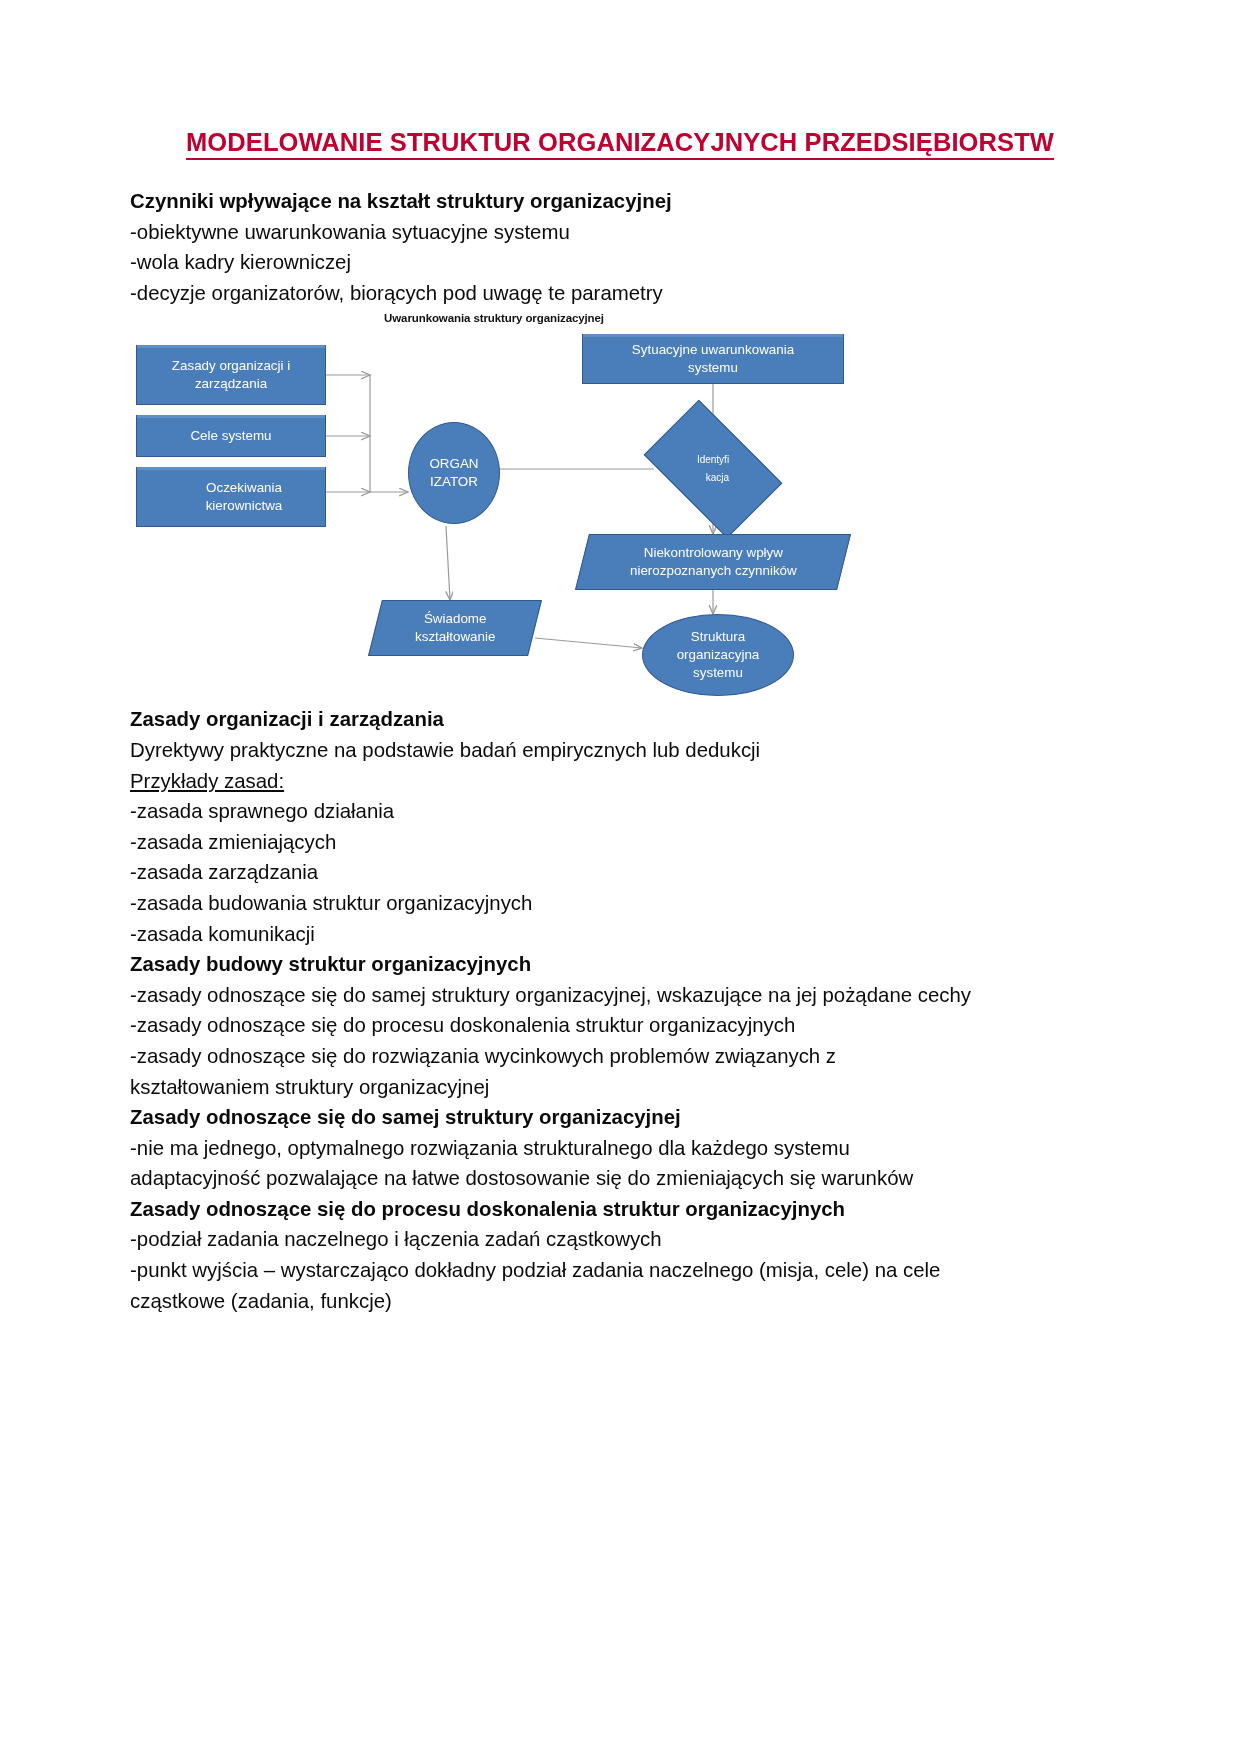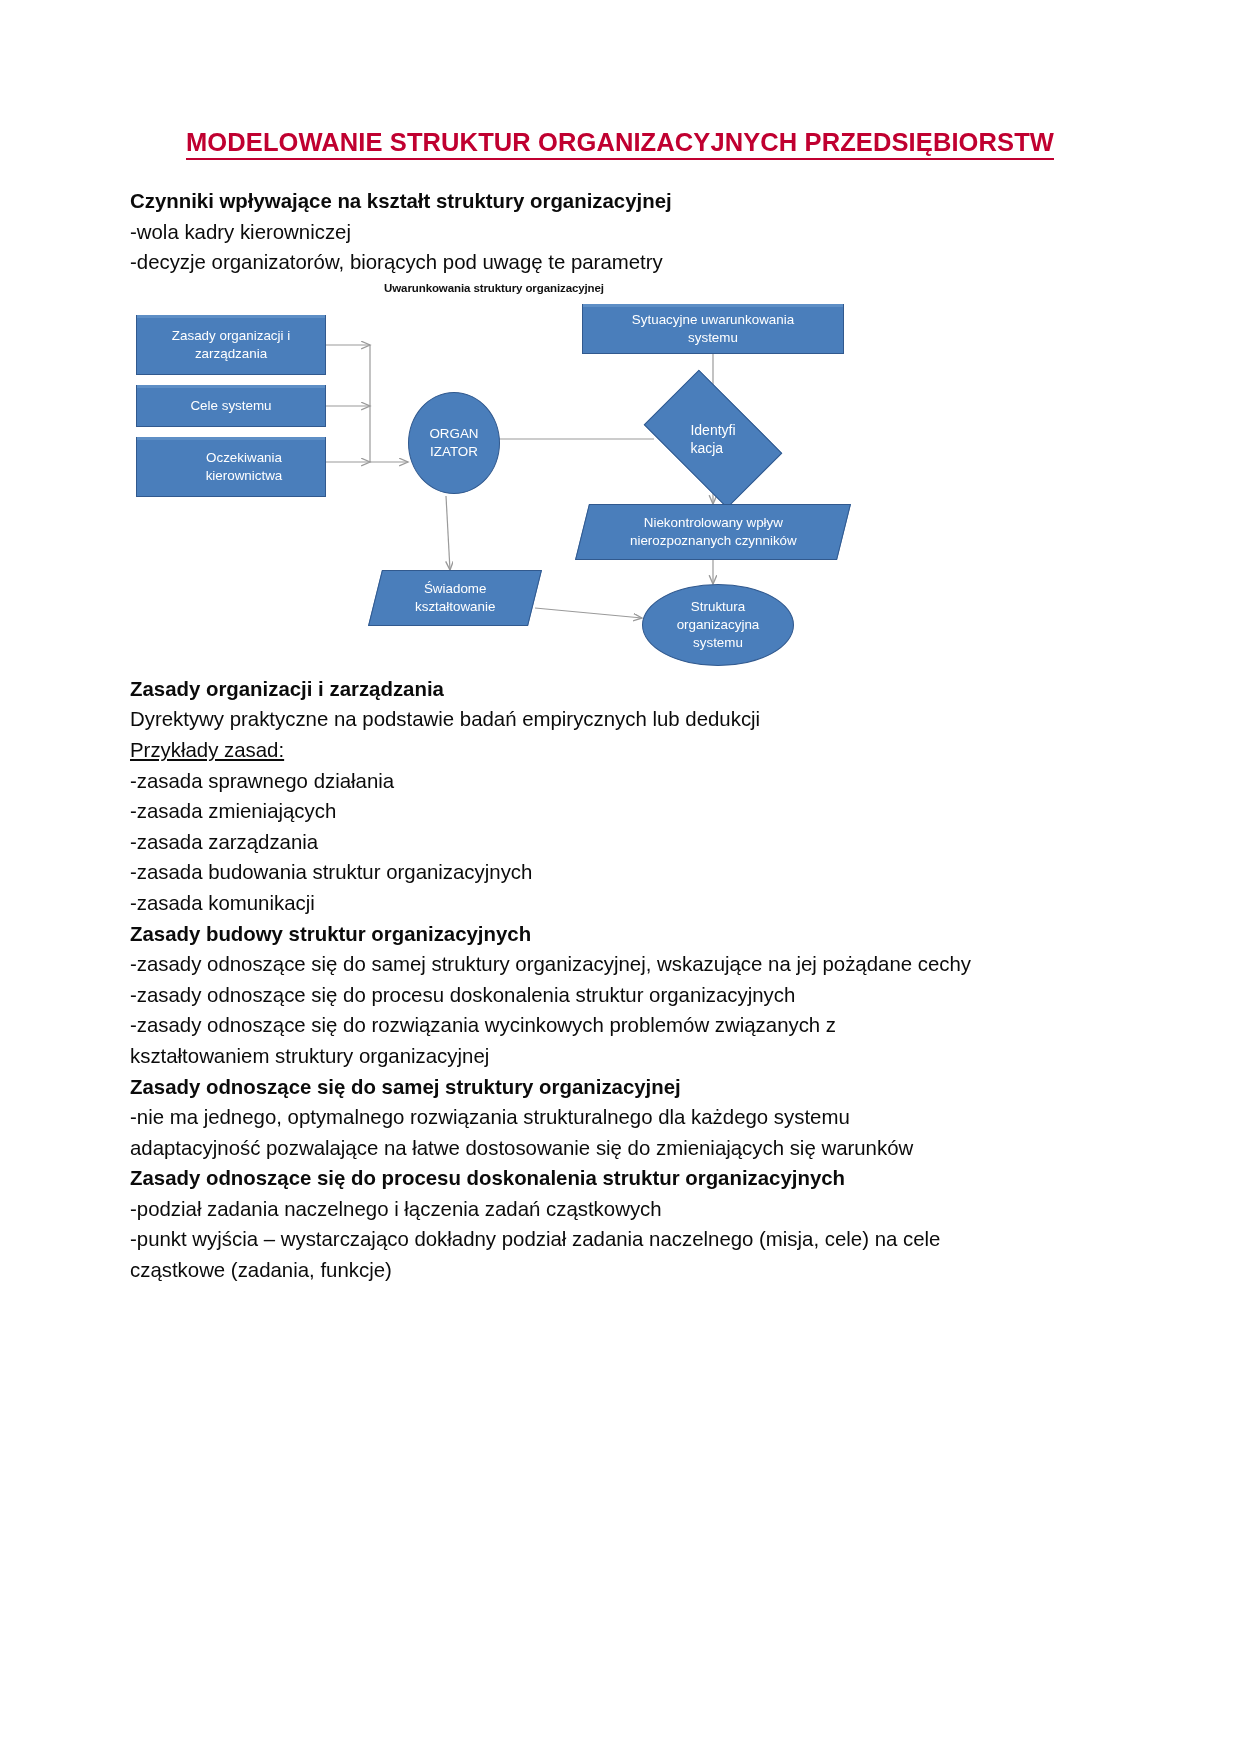--- a/index.html
+++ b/index.html
@@ -121,23 +121,23 @@
     background: #4A7EBB;
     border: 1.2px solid #31598E;
     transform: rotate(45deg);
   }
   .diamond-label {
     position: absolute;
     inset: 0;
     display: flex;
     align-items: center;
     justify-content: center;
-    text-align: left;
+    text-align: right;
     color: #ffffff;
-    font-size: 14px;
+    font-size: 10px;
     line-height: 18px;
     z-index: 2;
   }
   .conn {
     position: absolute;
     left: 0; top: 0;
     width: 720px; height: 392px;
     overflow: visible;
     pointer-events: none;
   }
@@ -147,20 +147,21 @@
 
 <div class="page">
 
   <div class="doc-title">
     <span>MODELOWANIE STRUKTUR ORGANIZACYJNYCH PRZEDSIĘBIORSTW</span>
   </div>
 
   <div class="body-text">
 
     <div class="line bold">Czynniki wpływające na kształt struktury organizacyjnej</div>
+    <div class="line">-obiektywne uwarunkowania sytuacyjne systemu</div>
     <div class="line">-wola kadry kierowniczej</div>
     <div class="line">-decyzje organizatorów, biorących pod uwagę te parametry</div>
 
     <div class="diagram">
 
       <div class="diagram-title">Uwarunkowania struktury organizacyjnej</div>
 
       <svg class="conn" viewBox="0 0 720 392">
         <defs>
           <marker id="ah" markerWidth="9" markerHeight="9" refX="7.4" refY="3.2" orient="auto">

